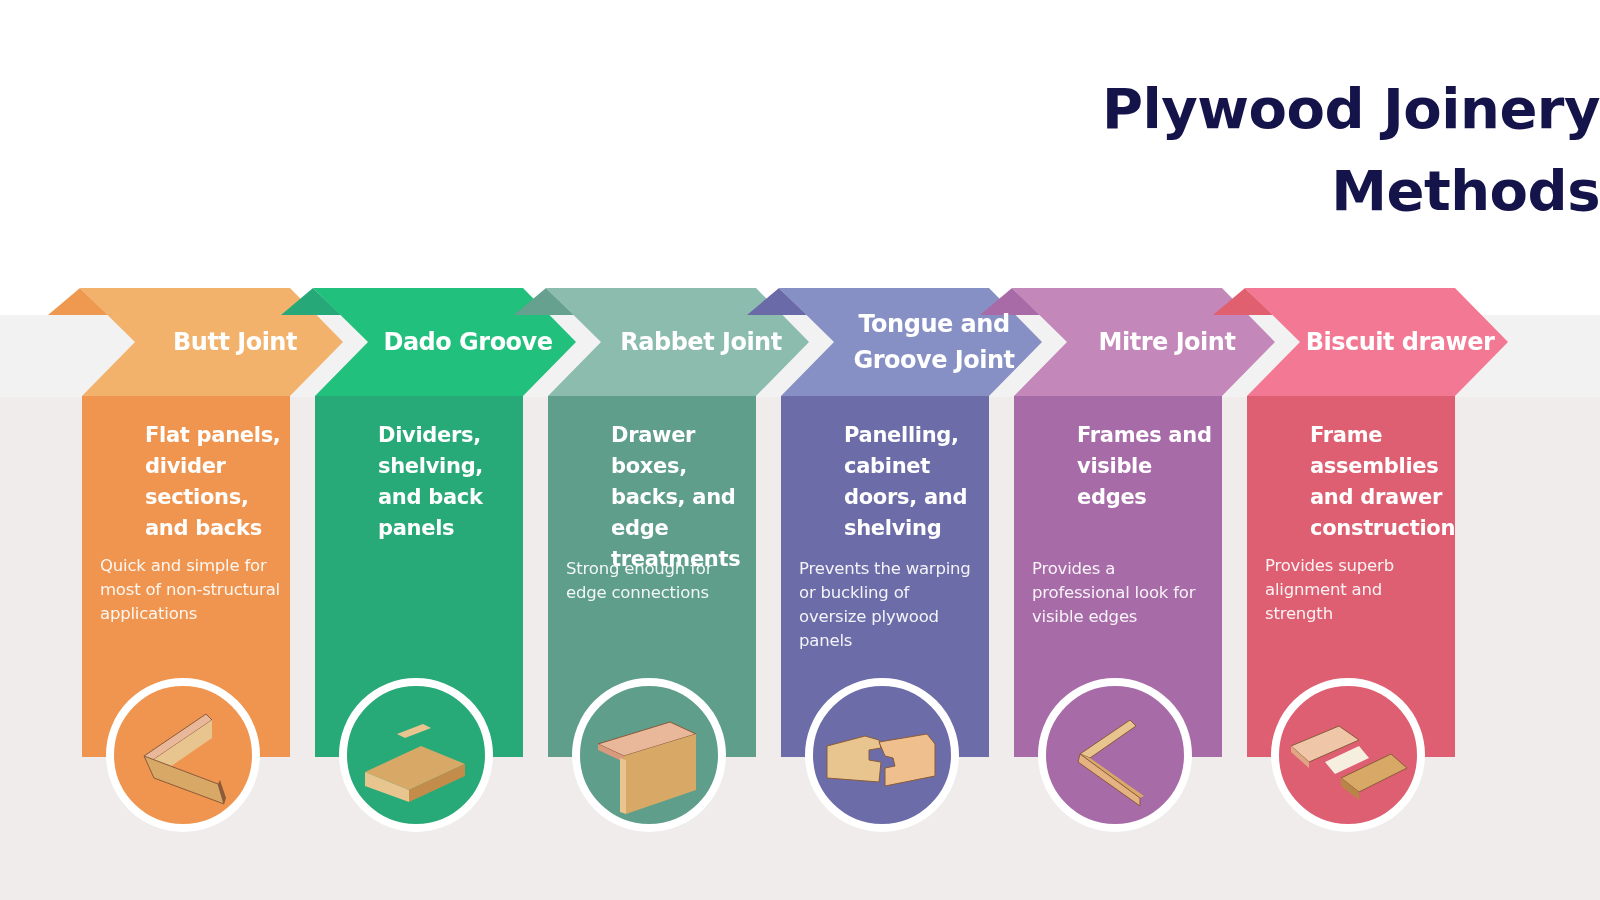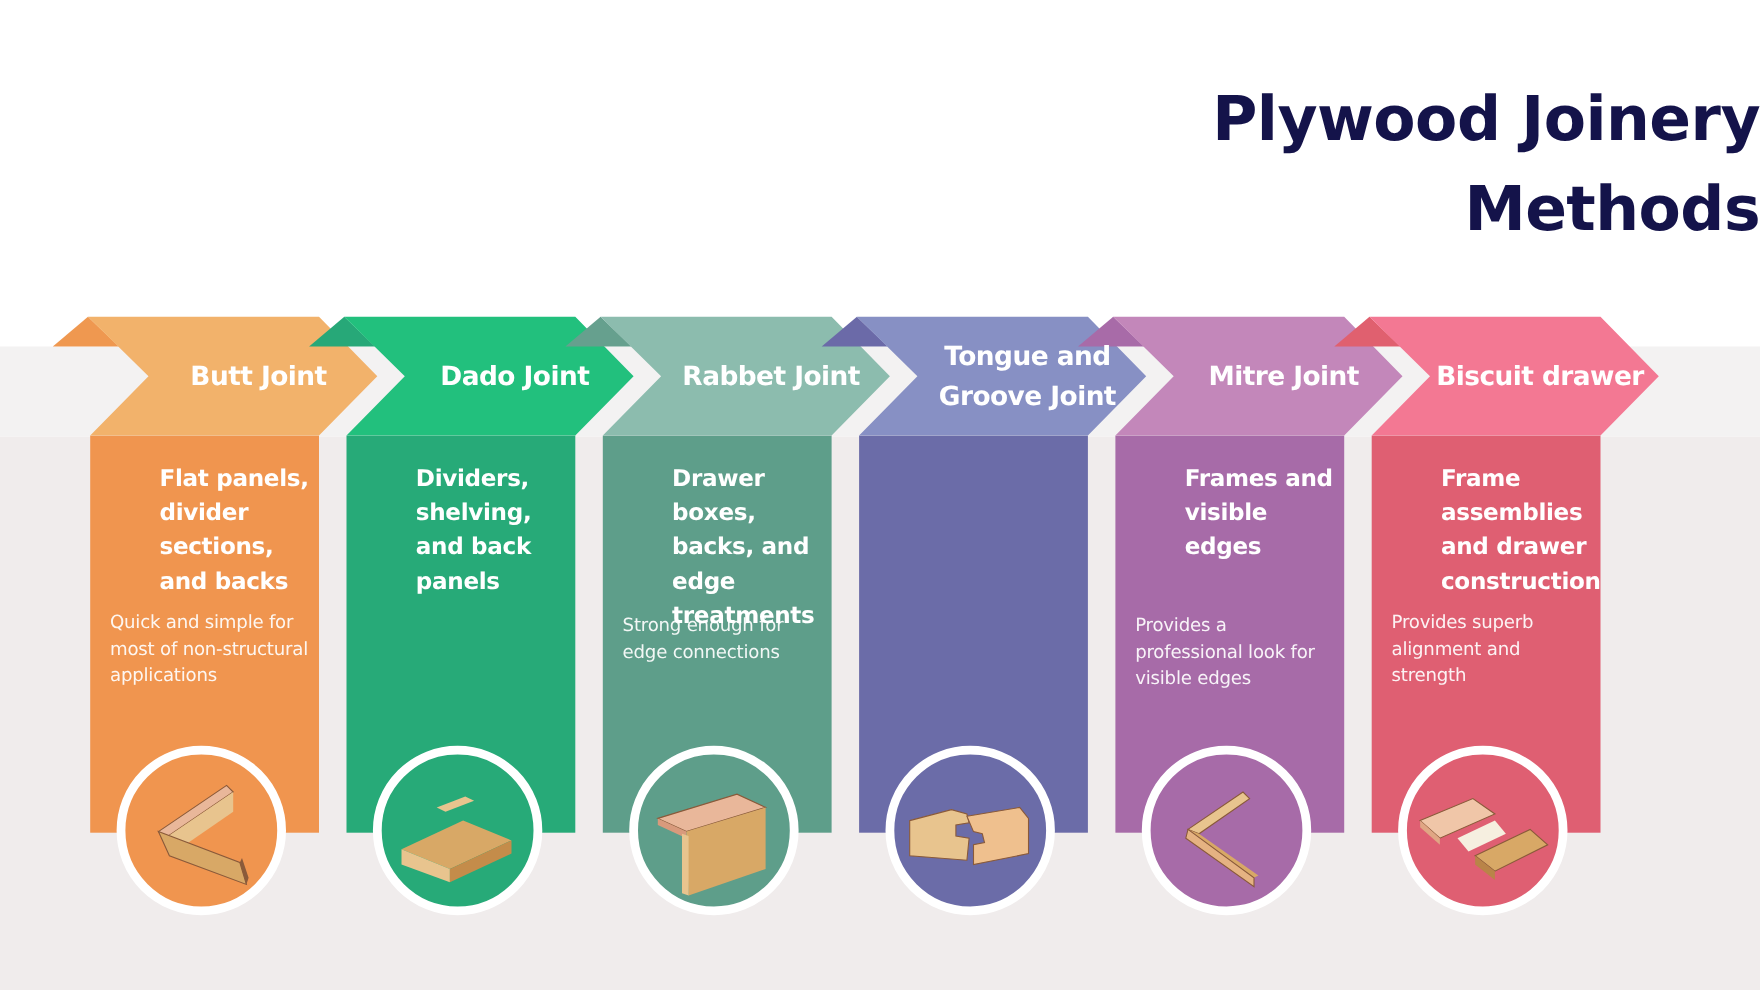--- a/index.html
+++ b/index.html
@@ -61,21 +61,21 @@
   <div class="circle" style="background: rgb(240, 149, 79);">
       <svg viewBox="0 0 138 138">
         <polygon points="30,70 92,28 98,34 36,76" fill="#e9b79a" stroke="#8a5a3a" stroke-width="1"></polygon>
      <polygon points="36,76 98,34 98,52 40,92" fill="#e8c48e"></polygon>
      <polygon points="30,70 40,92 110,118 104,98" fill="#d8a866" stroke="#8a5a3a" stroke-width="1"></polygon>
      <polygon points="104,98 110,118 112,112 106,94" fill="#8a5a3a"></polygon>
       </svg>
     </div>
 </div>
 <div class="step" style="left: 313px;">
-  <div class="chev-label">Dado Joint</div>
+  <div class="chev-label">Dado Groove</div>
   <div class="panel-text">
     <div class="heading">Dividers, shelving, and back panels</div>
   </div>
   <div class="circle" style="background: rgb(39, 170, 120);">
       <svg viewBox="0 0 138 138">
         <polygon points="18,86 74,60 118,78 62,104" fill="#d8a866"></polygon>
      <polygon points="18,86 62,104 62,116 18,100" fill="#e8c48e"></polygon>
      <polygon points="50,48 76,38 84,42 58,52" fill="#e8c48e"></polygon>
      <polygon points="62,104 118,78 118,90 62,116" fill="#c48c4a"></polygon>
       </svg>
@@ -91,20 +91,24 @@
       <svg viewBox="0 0 138 138">
         <polygon points="18,58 90,36 116,48 44,70" fill="#e9b79a" stroke="#8a5a3a" stroke-width="1"></polygon>
      <polygon points="18,58 44,70 44,76 18,64" fill="#d89a7c"></polygon>
      <polygon points="44,70 116,48 116,104 46,128" fill="#d8a866"></polygon>
      <polygon points="40,72 46,74 46,128 40,126" fill="#e8c48e"></polygon>
       </svg>
     </div>
 </div>
 <div class="step" style="left: 779px;">
   <div class="chev-label">Tongue and Groove Joint</div>
+  <div class="panel-text">
+    <div class="heading">Panelling, cabinet doors, and shelving</div>
+    <div class="desc low">Prevents the warping or buckling of oversize plywood panels</div>
+  </div>
   <div class="circle" style="background: rgb(107, 108, 168);">
       <svg viewBox="0 0 138 138">
         <polygon points="14,60 52,50 66,54 68,62 56,64 56,74 68,76 66,96 14,92" fill="#e8c48e" stroke="#8a5a3a" stroke-width="1"></polygon>
      <polygon points="66,56 114,48 122,58 122,90 72,100 72,82 82,80 80,72 72,70" fill="#efc08e" stroke="#8a5a3a" stroke-width="1"></polygon>
       </svg>
     </div>
 </div>
 <div class="step" style="left: 1012px;">
   <div class="chev-label">Mitre Joint</div>
   <div class="panel-text">

